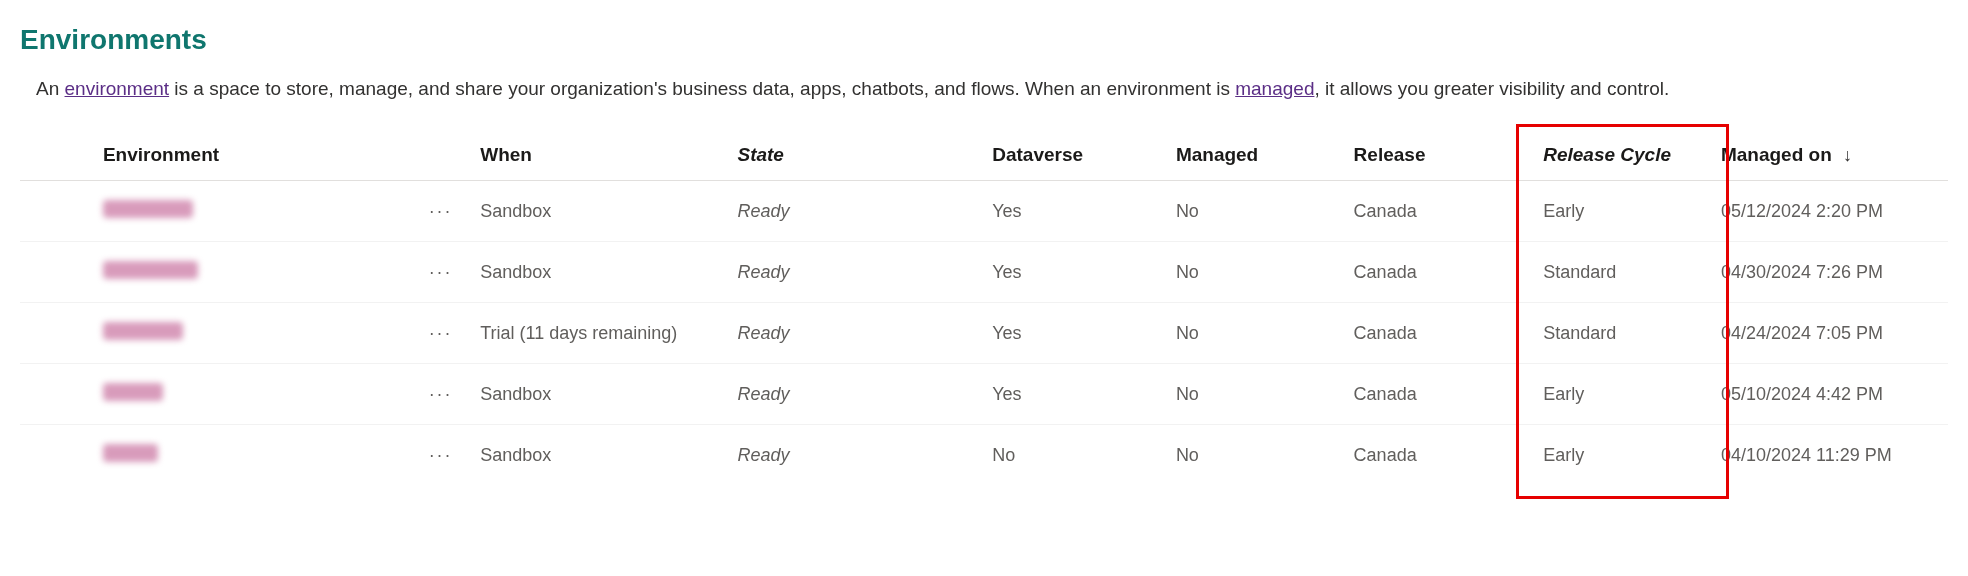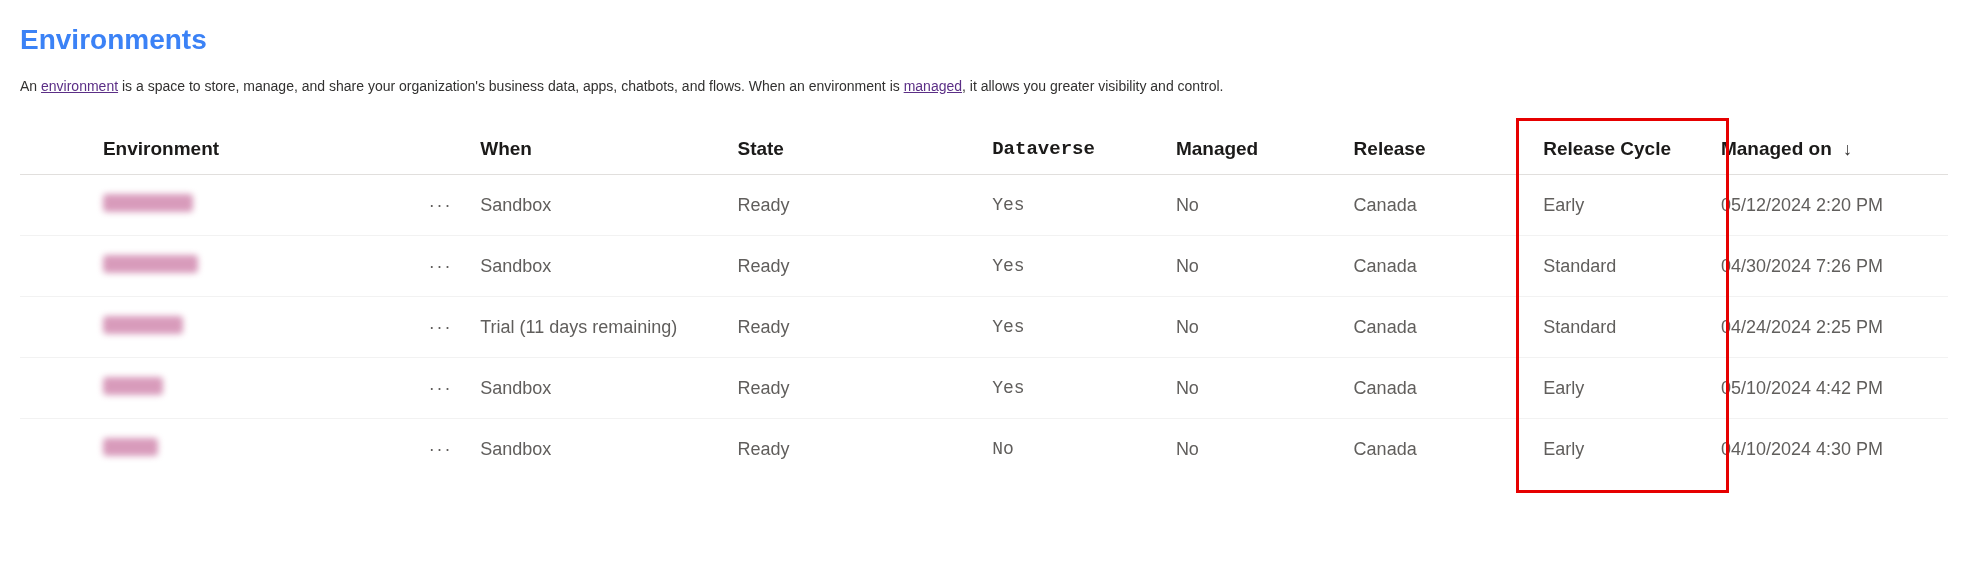--- a/index.html
+++ b/index.html
@@ -12,25 +12,25 @@
     font-size: 18px;
   }
   .page {
     width: 1968px;
     padding: 24px 20px 40px 20px;
   }
   h1.title {
     margin: 0 0 22px 0;
     font-size: 28px;
     font-weight: 600;
-    color: #3b82f6;
+    color: #0f766e;
   }
   .intro {
-    margin: 0 0 30px 0;
-    font-size: 14px;
+    margin: 0 0 30px 16px;
+    font-size: 19px;
     color: #323130;
   }
   .intro a {
     color: #5b2e86;
     text-decoration: underline;
     cursor: pointer;
   }
   table.envs {
     width: 100%;
     border-collapse: collapse;
@@ -38,42 +38,42 @@
   table.envs th {
     text-align: left;
     font-weight: 600;
     font-size: 19px;
     color: #1b1a19;
     padding: 14px 10px 14px 10px;
     border-bottom: 1px solid #e1dfdd;
     background: #fff;
     white-space: nowrap;
   }
-  table.envs th.col-release { position: relative; }
+  table.envs th.col-release { position: relative; font-style: italic; }
   .highlight-box {
     position: absolute;
     pointer-events: none;
     border: 3px solid #e60000;
     z-index: 5;
   }
   table.envs td {
     font-size: 18px;
     color: #605e5c;
     padding: 16px 10px;
     border-bottom: 1px solid #f2f2f2;
     vertical-align: middle;
     white-space: nowrap;
   }
   table.envs tbody tr:last-child td { border-bottom: none; }
   .col-select { width: 70px; }
   .col-env    { width: 260px; padding-left: 0 !important; }
   .col-menu   { width: 50px; text-align: center; }
   .col-type   { width: 215px; }
-  .col-state  { width: 215px; }
-  .col-dv     { width: 155px; font-family: Liberation Mono, monospace; }
+  .col-state  { width: 215px; font-style: italic; }
+  .col-dv     { width: 155px; }
   .col-mng    { width: 150px; }
   .col-region { width: 160px; }
   .col-release{ width: 150px; }
   .col-created{ width: 200px; }
   .env-name {
     display: inline-block;
     height: 18px;
     border-radius: 4px;
     filter: blur(3px);
     background: #b94a84;
@@ -178,21 +178,21 @@
       <button class="more-btn">
         <span>···</span>
       </button>
     </td>
     <td class="col-type">Trial (11 days remaining)</td>
     <td class="col-state">Ready</td>
     <td class="col-dv">Yes</td>
     <td class="col-mng">No</td>
     <td class="col-region">Canada</td>
     <td class="col-release">Standard</td>
-    <td class="col-created">04/24/2024 2:25 PM</td>
+    <td class="col-created">04/24/2024 7:05 PM</td>
   </tr>
 
   <tr>
     <td class="col-select"></td>
     <td class="col-env">
       <span class="env-name" style="width: 60px;"></span>
     </td>
     <td class="col-menu">
       <button class="more-btn">
         <span>···</span>
@@ -216,19 +216,19 @@
       <button class="more-btn">
         <span>···</span>
       </button>
     </td>
     <td class="col-type">Sandbox</td>
     <td class="col-state">Ready</td>
     <td class="col-dv">No</td>
     <td class="col-mng">No</td>
     <td class="col-region">Canada</td>
     <td class="col-release">Early</td>
-    <td class="col-created">04/10/2024 4:30 PM</td>
+    <td class="col-created">04/10/2024 11:29 PM</td>
   </tr>
 </tbody>
     </table>
     <div class="highlight-box" id="release-highlight" style="left: 1495.55px; top: -6px; width: 213.594px; height: 375.484px;"></div>
   </div>
 </div>
 
 </body></html>

